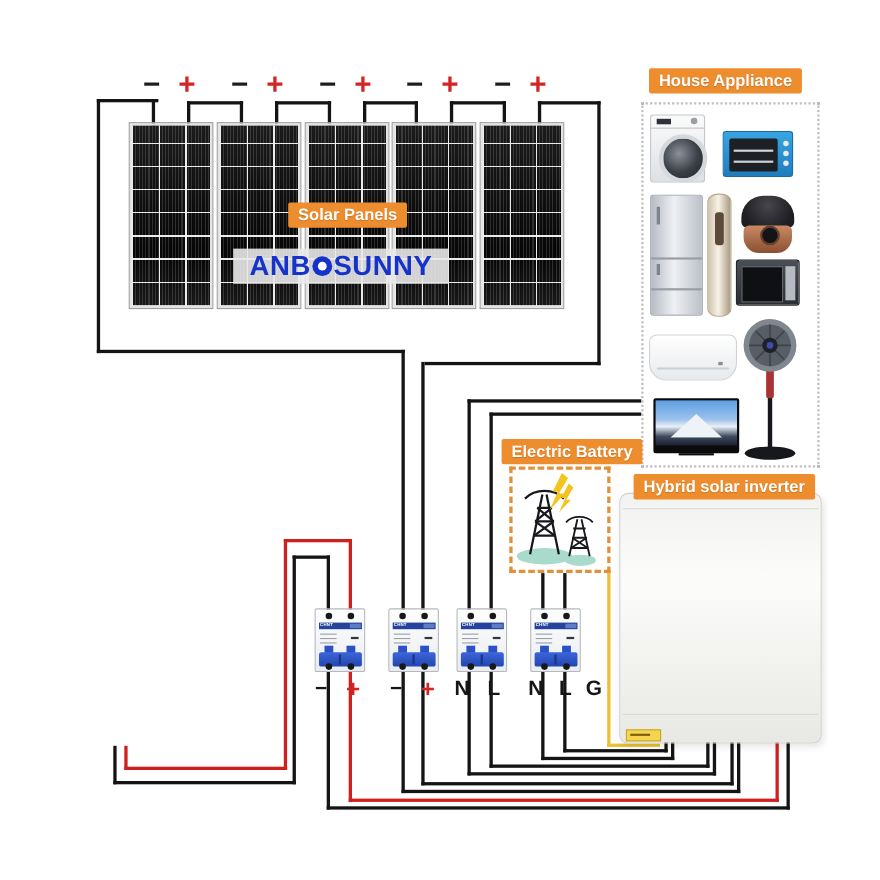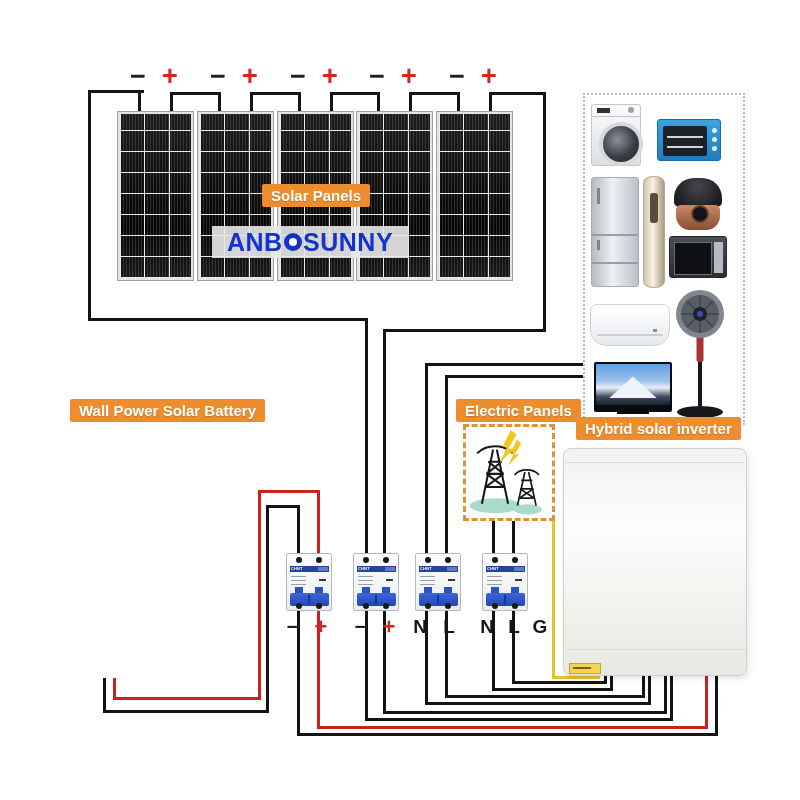--- a/index.html
+++ b/index.html
@@ -222,20 +222,21 @@
   <div class="panel" style="left:357px"></div>
   <div class="panel" style="left:437px"></div>
 
   <div class="tag" style="left:262px;top:184px">Solar Panels</div>
   <div class="pv-brand">
     <span>ANB</span>
       <span class="sunball"></span>
       <span>SUNNY</span>
   </div>
 
+  <div class="tag" style="left:590px;top:62px">House Appliance</div>
   <div class="house-box">
     <div class="ap wm" style="left:6px;top:9px;width:50px;height:62px">
       <div class="wm-top">
           <div class="wm-disp"></div>
           <div class="wm-knob"></div>
         </div>
       <div class="wm-door"></div>
     </div>
     <div class="ap oven" style="left:72px;top:24px;width:64px;height:42px">
       <div class="oven-front">
@@ -281,23 +282,22 @@
       <circle cx="28" cy="26" r="3" fill="#3c4db0"></circle>
     </svg>
     <div class="ap tv" style="left:9px;top:267px;width:78px;height:50px">
       <div class="tv-scr">
           <div class="tv-mtn"></div>
         </div>
       <div class="tv-base"></div>
     </div>
   </div>
 
-  <div class="tag" style="left:70px;top:399px">Wall Power Solar Battery</div>
-
-  <div class="tag" style="left:456px;top:399px">Electric Panels</div>
+
+  <div class="tag" style="left:456px;top:399px">Electric Battery</div>
   <div class="grid-box">
     <svg width="86" height="91" viewBox="0 0 92 97">
       <ellipse cx="31" cy="84" rx="27" ry="8" fill="#a9dbcc"></ellipse>
       <ellipse cx="66" cy="88" rx="15" ry="5.5" fill="#a9dbcc"></ellipse>
       <g stroke="#17181c" stroke-width="2.2" fill="none">
         <path d="M17 82 L29 24 M45 82 L33 24"></path>
         <path d="M12 28 C22 18 40 18 50 28"></path>
         <path d="M21 64 h20 M22 50 h18 M24 37 h14"></path>
         <path d="M21 64 l19 -14 M41 64 l-19 -14 M22 50 l16 -13 M40 50 l-16 -13"></path>
       </g>
@@ -305,21 +305,21 @@
         <path d="M55 84 L63 48 M75 84 L67 48"></path>
         <path d="M52 51 C58 44 72 44 78 51"></path>
         <path d="M57 76 h16 M58 66 h14 M59 57 h12"></path>
         <path d="M57 76 l15 -10 M73 76 l-15 -10"></path>
       </g>
       <path d="M48 3 L39 21 L44 21 L36 39 L51 23 L45 23 L54 8 Z" fill="#f3c41e"></path>
       <path d="M48 3 L39 21 L44 21 L36 39 L51 23 L45 23 L54 8 Z" transform="translate(17,11) scale(0.78)" fill="#f3c41e"></path>
     </svg>
   </div>
 
-  <div class="tag" style="left:576px;top:417px">Hybrid solar inverter</div>
+  <div class="tag" style="left:576px;top:431px">Hybrid solar inverter</div>
   <div class="inverter">
     <div class="inv-topline"></div>
     <div class="inv-footline"></div>
     <div class="inv-sticker"></div>
   </div>
 
   <div class="breaker" style="left:286px">
     <i class="dot t1"></i>
       <i class="dot t2"></i>
     <div class="bk-band">

